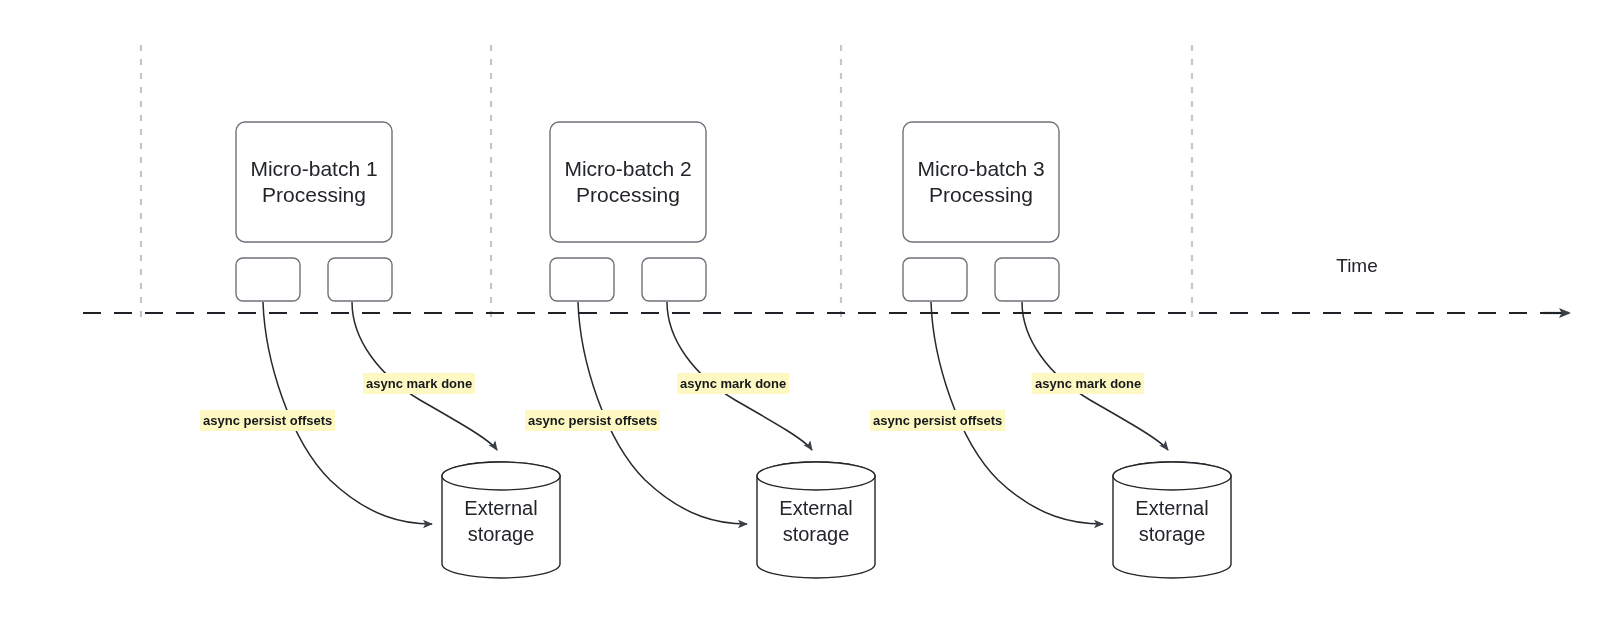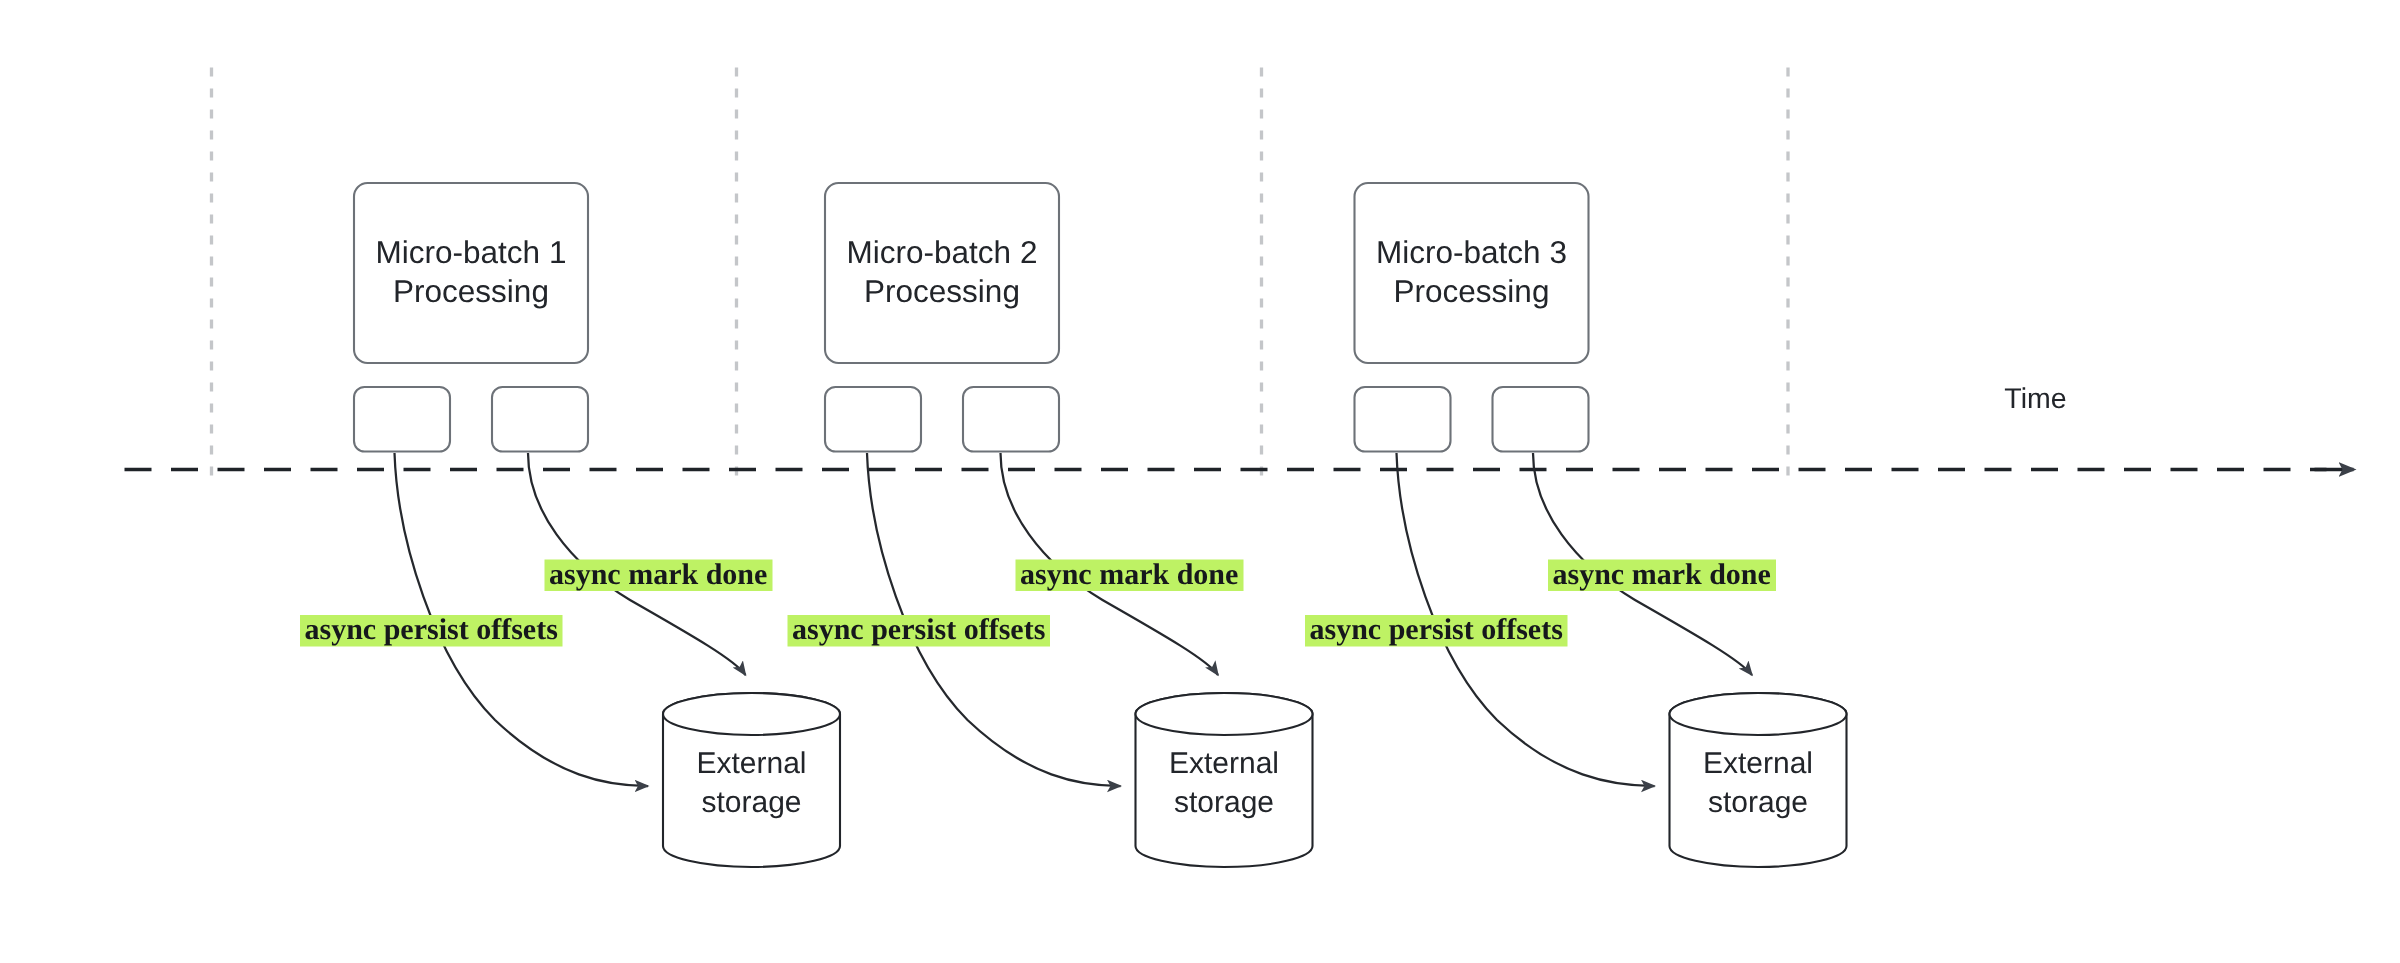--- a/index.html
+++ b/index.html
@@ -71,25 +71,25 @@
   }
   .axis-text {
     font-family: "Liberation Sans", sans-serif;
     font-size: 19px;
     fill: #22252a;
     text-anchor: middle;
     dominant-baseline: middle;
   }
   .edge-label {
     position: absolute;
-    font-family: Liberation Serif, serif;
-    font-size: 20px;
+    font-family: Liberation Sans, sans-serif;
+    font-size: 13px;
     font-weight: bold;
     color: #16181c;
-    background: #bef264;
+    background: #fef9c3;
     white-space: nowrap;
     line-height: 19px;
     padding: 1px 3px;
   }
 </style>
 </head>
 <body>
 
 <div id="diagram-root">
 

